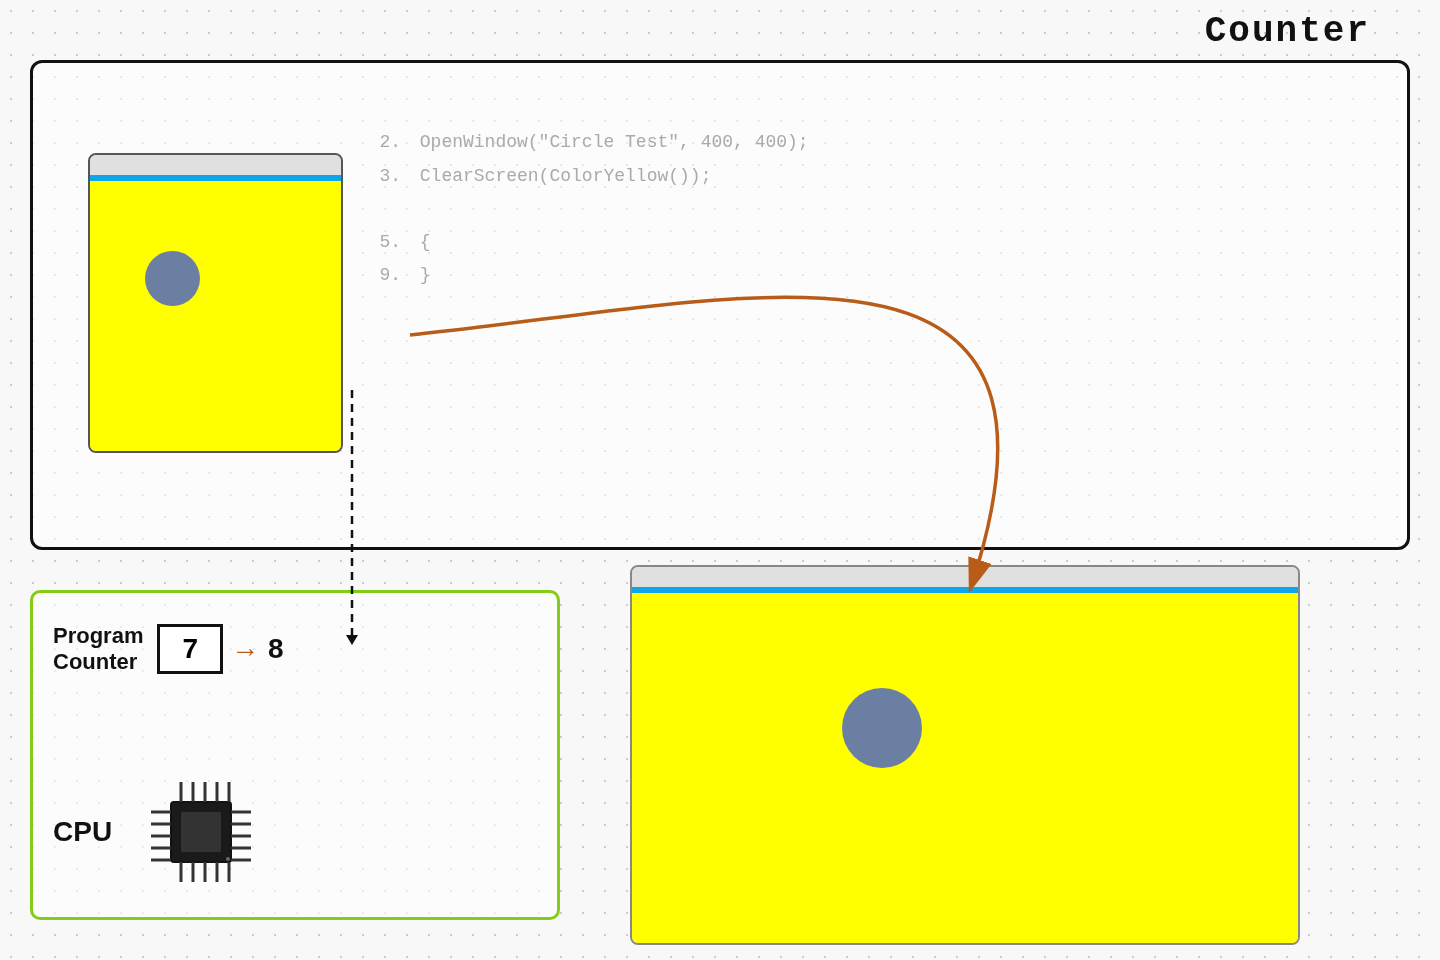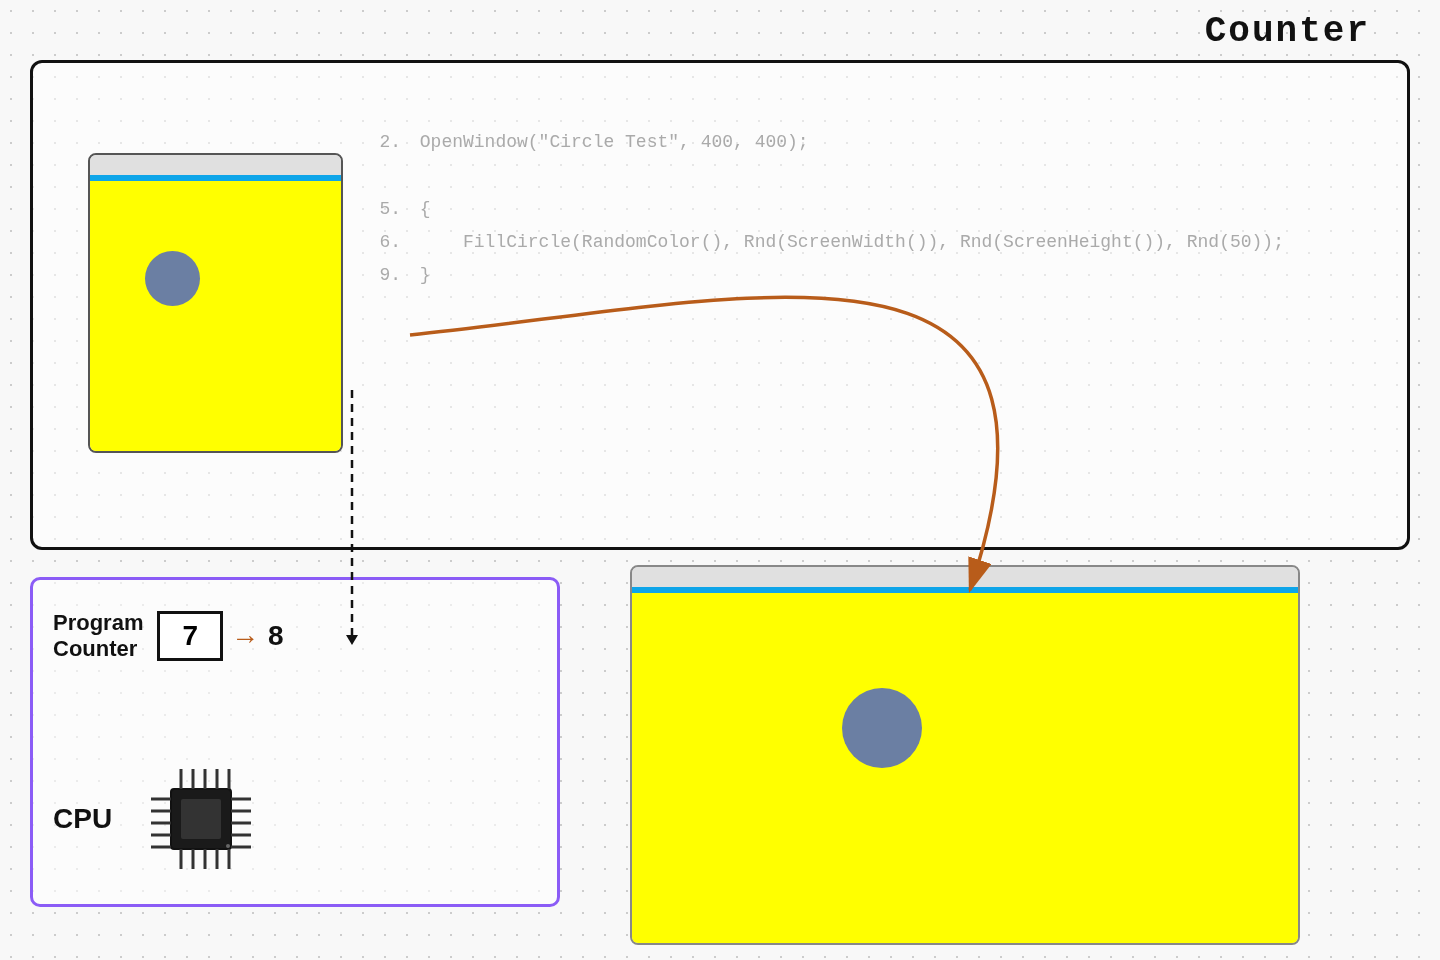--- a/index.html
+++ b/index.html
@@ -136,25 +136,25 @@
 
     .circle-in-window {
       position: absolute;
       border-radius: 50%;
       background: #6b7fa3;
     }
 
     
     .cpu-panel {
       position: absolute;
-      top: 577px;
+      top: 590px;
       left: 30px;
       width: 530px;
       height: 330px;
-      border: 3px solid #8b5cf6;
+      border: 3px solid #84cc16;
       border-radius: 10px;
       background: rgba(255,255,255,0.6);
       z-index: 5;
     }
 
     .program-counter-area {
       position: absolute;
       top: 30px;
       left: 20px;
       display: flex;
@@ -265,23 +265,23 @@
       <span class="window-title-text">Circle Test</span>
     </div>
     <div class="window-content">
       <div class="circle-in-window" style="top:70px; left:55px; width:55px; height:55px;"></div>
     </div>
   </div>
 
   <div class="code-block">
     <span class="code-line">&nbsp;</span>
     <span class="code-line"><span class="line-num">2.</span> OpenWindow("Circle Test", 400, 400);</span>
+    <span class="code-line"><span class="line-num">3.</span> ClearScreen(ColorYellow());</span>
     <span class="code-line">&nbsp;</span>
     <span class="code-line"><span class="line-num">5.</span> {</span>
-    <span class="code-line"><span class="line-num">6.</span>     FillCircle(RandomColor(), Rnd(ScreenWidth()), Rnd(ScreenHeight()), Rnd(50));</span>
     <span class="code-line"><span class="line-num">9.</span> }</span>
   </div>
 </div>
 
 <div class="cpu-panel">
   <div class="program-counter-area">
     <div class="pc-label">Program<br>Counter</div>
     <div class="pc-box">7</div>
     <div class="pc-arrow">→</div>
     <div class="pc-next">8</div>

